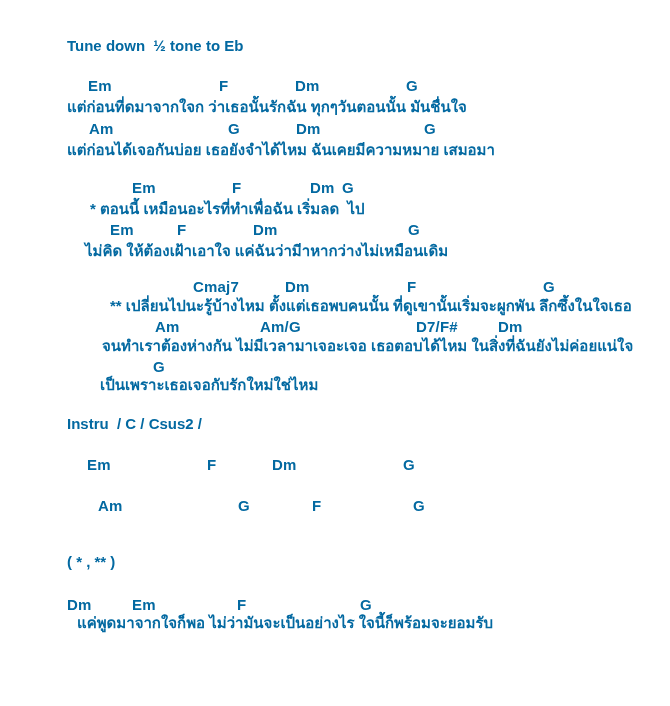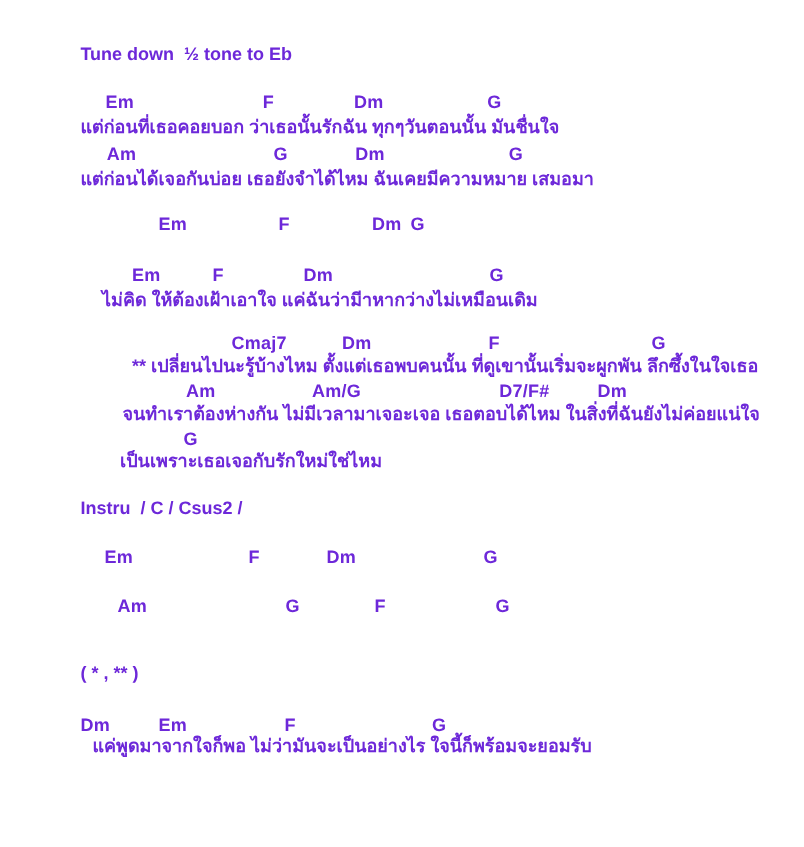--- a/index.html
+++ b/index.html
@@ -8,21 +8,21 @@
     background: #ffffff;
   }
   .sheet {
     position: relative;
     width: 670px;
     height: 706px;
     background: #ffffff;
     font-family: "Liberation Sans", "DejaVu Sans", sans-serif;
     font-weight: 700;
     font-size: 15px;
-    color: #6d28d9;
+    color: #0369a1;
     overflow: hidden;
   }
   .line {
     position: absolute;
     white-space: pre;
     line-height: 20px;
     left: 0;
     right: 0;
   }
   .line.lyric, .line.label {
@@ -45,24 +45,25 @@
     padding-left: 24px;
   }
 </style>
 </head>
 <body>
 
 <div class="sheet">
   <div class="title" style="left:67px; top:36px;">Tune down  ½ tone to Eb</div>
   <div id="song-body">
       <div class="line chords" style="top: 76px;"><span class="chord" style="left: 88px;">Em</span><span class="chord" style="left: 219px;">F</span><span class="chord" style="left: 295px;">Dm</span><span class="chord" style="left: 406px;">G</span></div>
-      <div class="line lyric" style="top: 97px; left: 67px;">แต่ก่อนที่เธอคอยบอก ว่าเธอนั้นรักฉัน ทุกๆวันตอนนั้น มันชื่นใจ</div>
+      <div class="line lyric" style="top: 97px; left: 67px;">แต่ก่อนที่ดมาจากใจก ว่าเธอนั้นรักฉัน ทุกๆวันตอนนั้น มันชื่นใจ</div>
       <div class="line chords" style="top: 119px;"><span class="chord" style="left: 89px;">Am</span><span class="chord" style="left: 228px;">G</span><span class="chord" style="left: 296px;">Dm</span><span class="chord" style="left: 424px;">G</span></div>
       <div class="line lyric" style="top: 140px; left: 67px;">แต่ก่อนได้เจอกันบ่อย เธอยังจำได้ไหม ฉันเคยมีความหมาย เสมอมา</div>
       <div class="line chords" style="top: 178px;"><span class="chord" style="left: 132px;">Em</span><span class="chord" style="left: 232px;">F</span><span class="chord" style="left: 310px;">Dm</span><span class="chord" style="left: 342px;">G</span></div>
+      <div class="line lyric" style="top: 199px; left: 90px;">* ตอนนี้ เหมือนอะไรที่ทำเพื่อฉัน เริ่มลด  ไป</div>
       <div class="line chords" style="top: 220px;"><span class="chord" style="left: 110px;">Em</span><span class="chord" style="left: 177px;">F</span><span class="chord" style="left: 253px;">Dm</span><span class="chord" style="left: 408px;">G</span></div>
       <div class="line lyric" style="top: 241px; left: 85px;">ไม่คิด ให้ต้องเฝ้าเอาใจ แค่ฉันว่ามีาหากว่างไม่เหมือนเดิม</div>
       <div class="line chords" style="top: 277px;"><span class="chord" style="left: 193px;">Cmaj7</span><span class="chord" style="left: 285px;">Dm</span><span class="chord" style="left: 407px;">F</span><span class="chord" style="left: 543px;">G</span></div>
       <div class="line lyric" style="top: 296px; left: 110px;">** เปลี่ยนไปนะรู้บ้างไหม ตั้งแต่เธอพบคนนั้น ที่ดูเขานั้นเริ่มจะผูกพัน ลึกซึ้งในใจเธอ</div>
       <div class="line chords" style="top: 317px;"><span class="chord" style="left: 155px;">Am</span><span class="chord" style="left: 260px;">Am/G</span><span class="chord" style="left: 416px;">D7/F#</span><span class="chord" style="left: 498px;">Dm</span></div>
       <div class="line lyric" style="top: 336px; left: 102px;">จนทำเราต้องห่างกัน ไม่มีเวลามาเจอะเจอ เธอตอบได้ไหม ในสิ่งที่ฉันยังไม่ค่อยแน่ใจ</div>
       <div class="line chords" style="top: 357px;"><span class="chord" style="left: 153px;">G</span></div>
       <div class="line lyric" style="top: 375px; left: 100px;">เป็นเพราะเธอเจอกับรักใหม่ใช่ไหม</div>
       <div class="line label" style="top: 414px; left: 67px;">Instru  / C / Csus2 /</div>
       <div class="line chords" style="top: 455px;"><span class="chord" style="left: 87px;">Em</span><span class="chord" style="left: 207px;">F</span><span class="chord" style="left: 272px;">Dm</span><span class="chord" style="left: 403px;">G</span></div>

